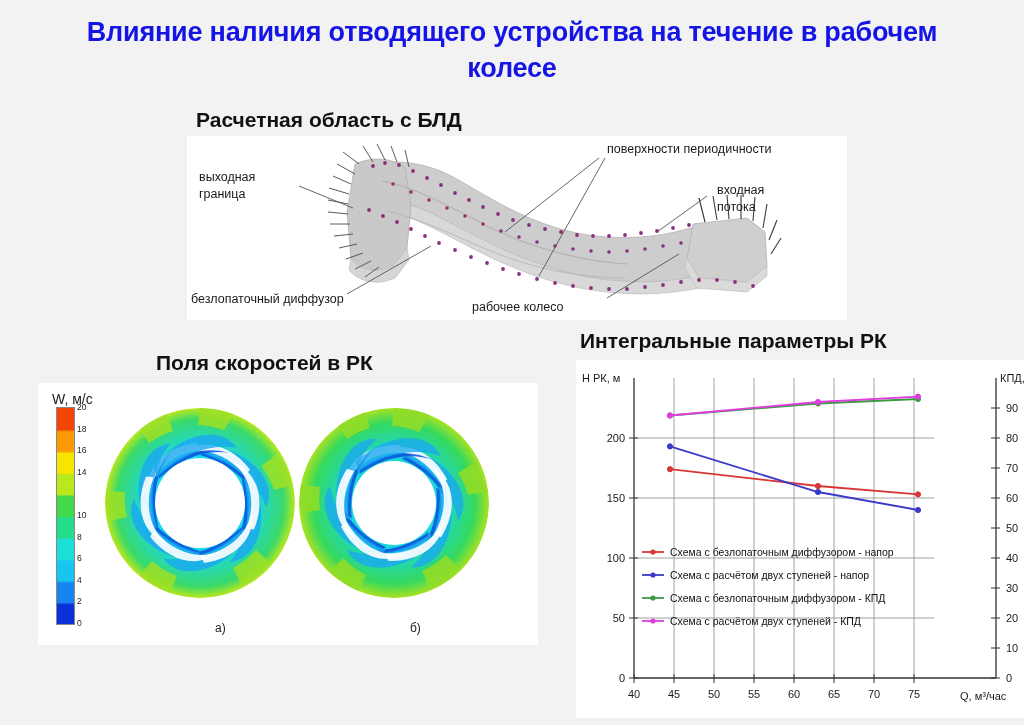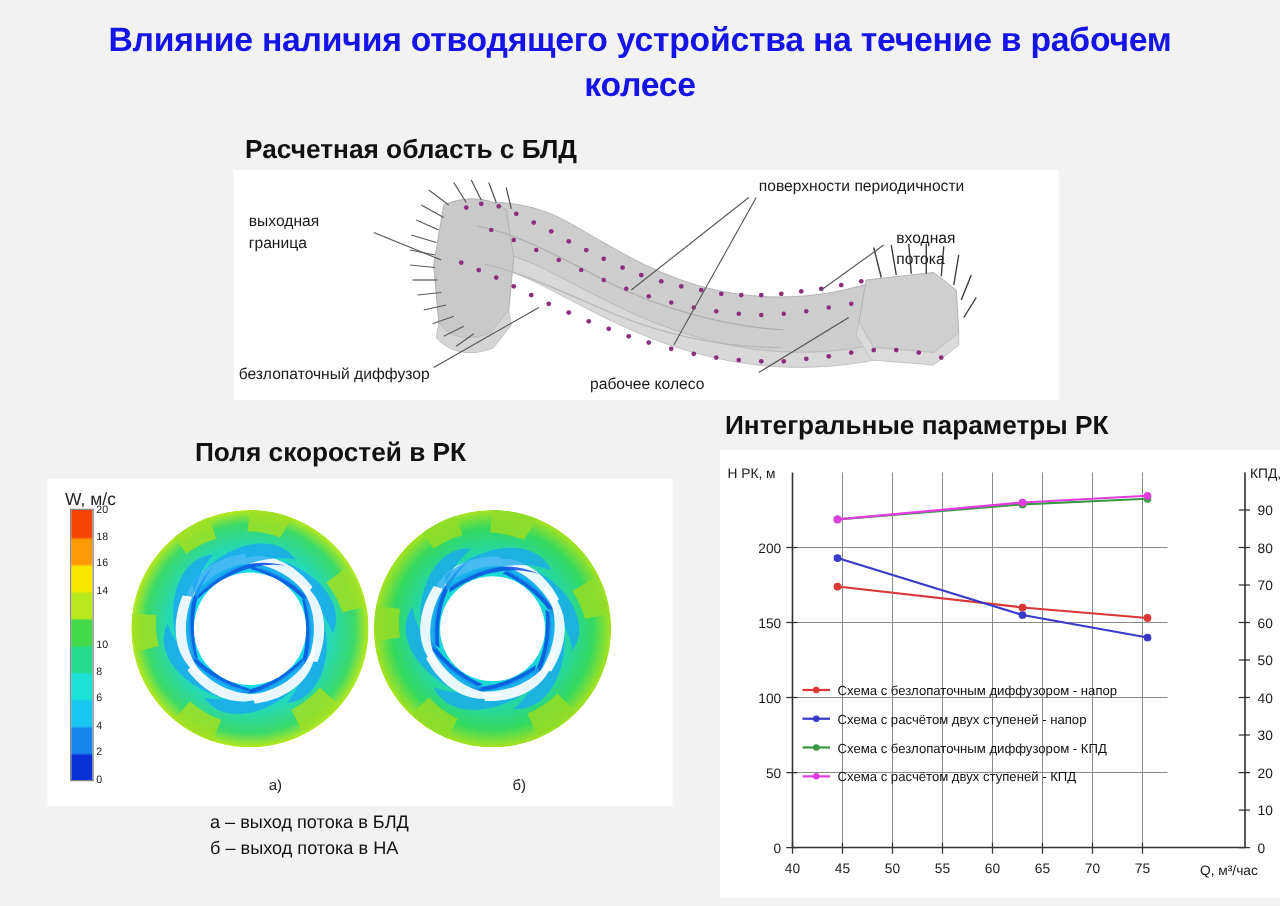--- a/index.html
+++ b/index.html
@@ -452,22 +452,20 @@
           <path d="M166,166 a95,95 0 0,1 -30,20 l-8,-18 a78,78 0 0,0 24,-16 Z"></path>
           <path d="M64,188 a95,95 0 0,1 -28,-20 l13,-13 a78,78 0 0,0 23,17 Z"></path>
           <path d="M7,110 a95,95 0 0,1 0,-28 l19,2 a78,78 0 0,0 0,23 Z"></path>
           <path d="M42,20 a95,95 0 0,1 28,-13 l6,18 a78,78 0 0,0 -23,11 Z"></path>
         </g>
       </g>
     </svg>
     <div class="impeller-caption" id="cap-b">б)</div>
   </div>
 
-  <div class="fields-caption">а – выход потока в БЛД
-б – выход потока в НА</div>
 
   <div class="chart-panel">
     <svg id="chart-svg" width="448" height="358" viewBox="0 0 448 358">
         <line x1="98" y1="18" x2="98" y2="318" stroke="#8a8a8a" stroke-width="0.8"></line>
         <line x1="138" y1="18" x2="138" y2="318" stroke="#8a8a8a" stroke-width="0.8"></line>
         <line x1="178" y1="18" x2="178" y2="318" stroke="#8a8a8a" stroke-width="0.8"></line>
         <line x1="218" y1="18" x2="218" y2="318" stroke="#8a8a8a" stroke-width="0.8"></line>
         <line x1="258" y1="18" x2="258" y2="318" stroke="#8a8a8a" stroke-width="0.8"></line>
         <line x1="298" y1="18" x2="298" y2="318" stroke="#8a8a8a" stroke-width="0.8"></line>
         <line x1="338" y1="18" x2="338" y2="318" stroke="#8a8a8a" stroke-width="0.8"></line>

